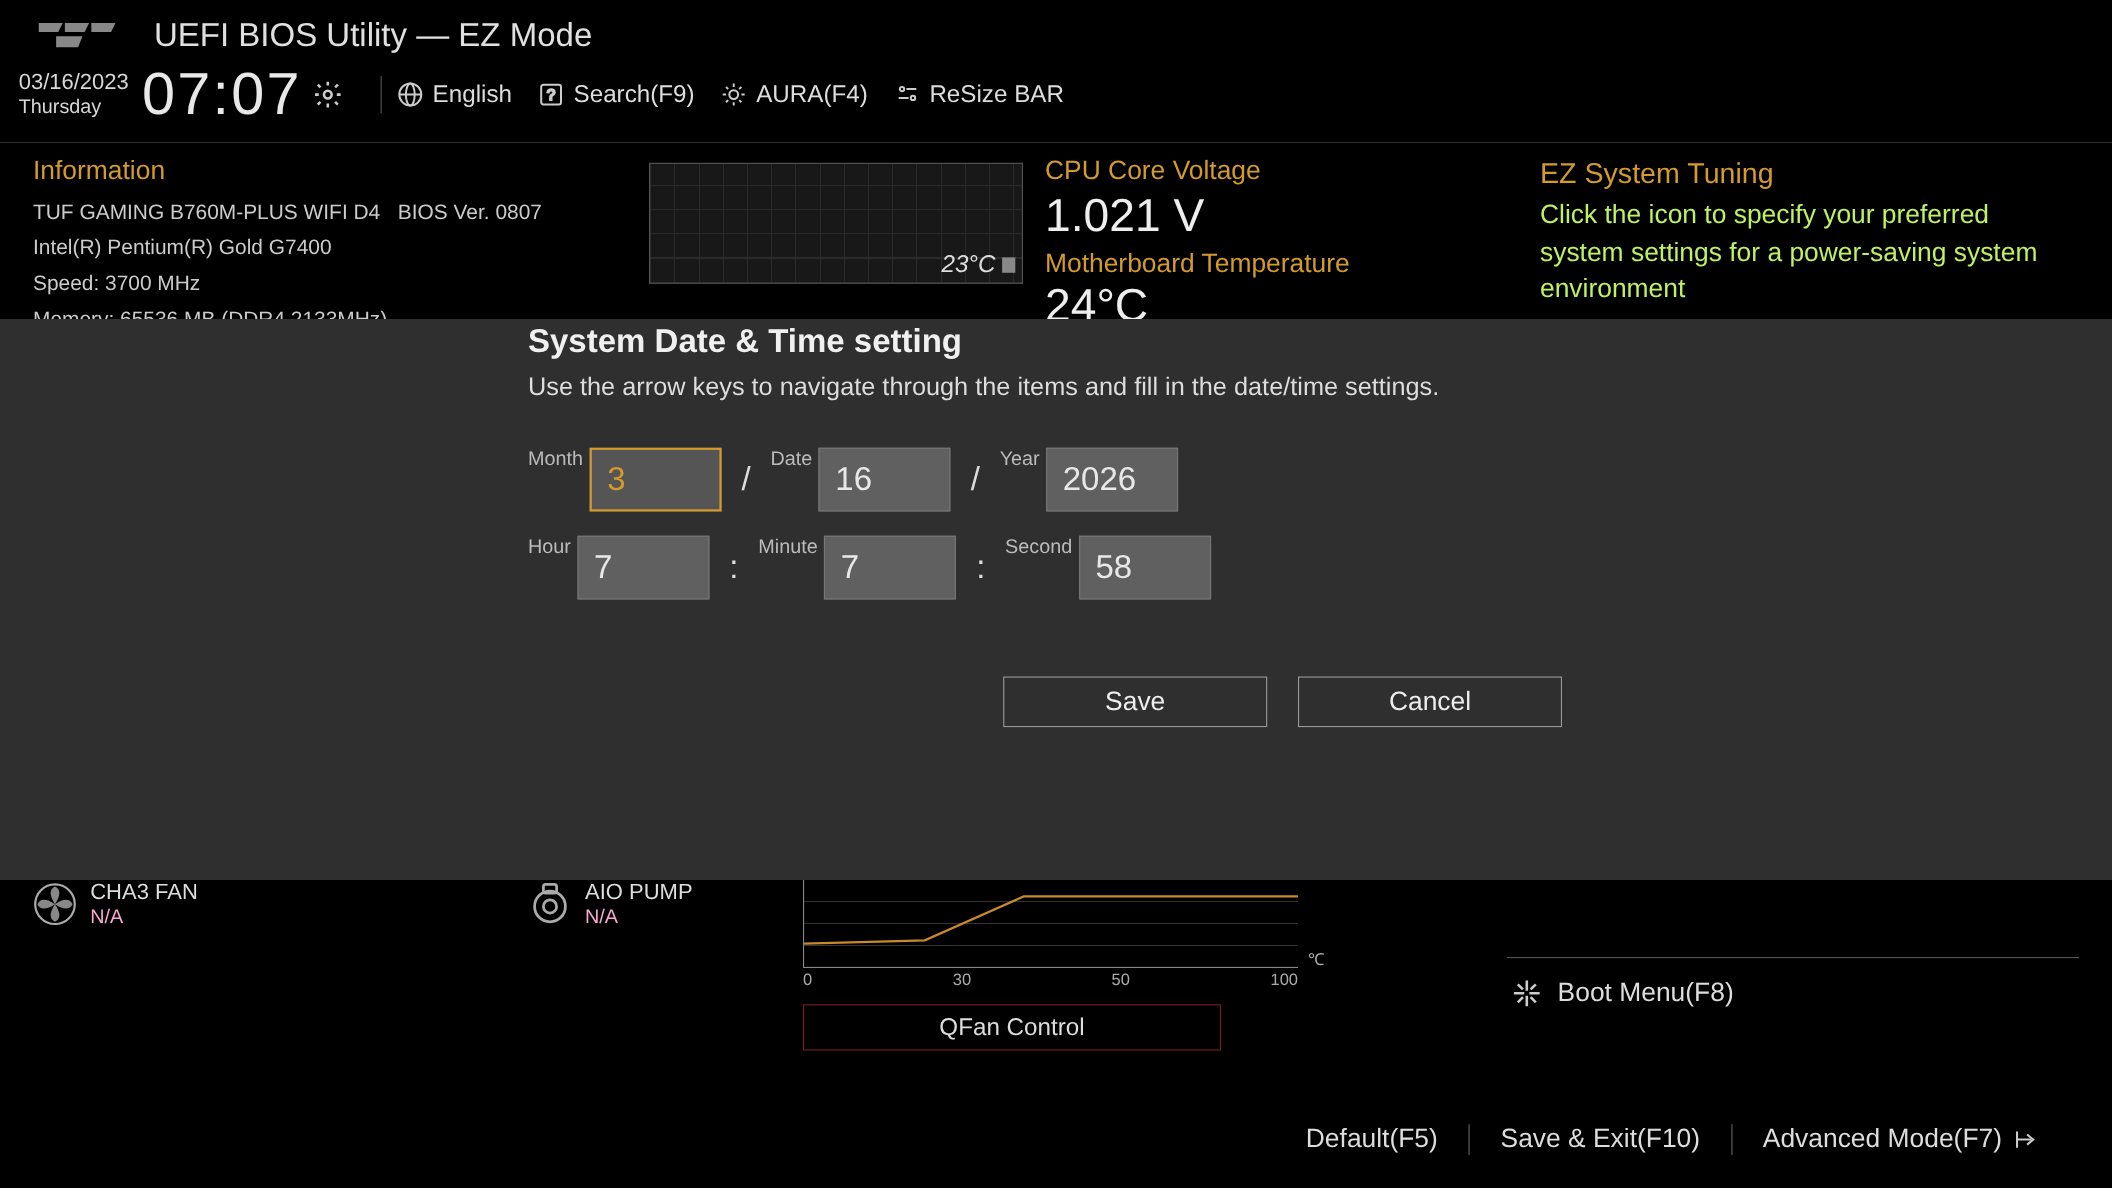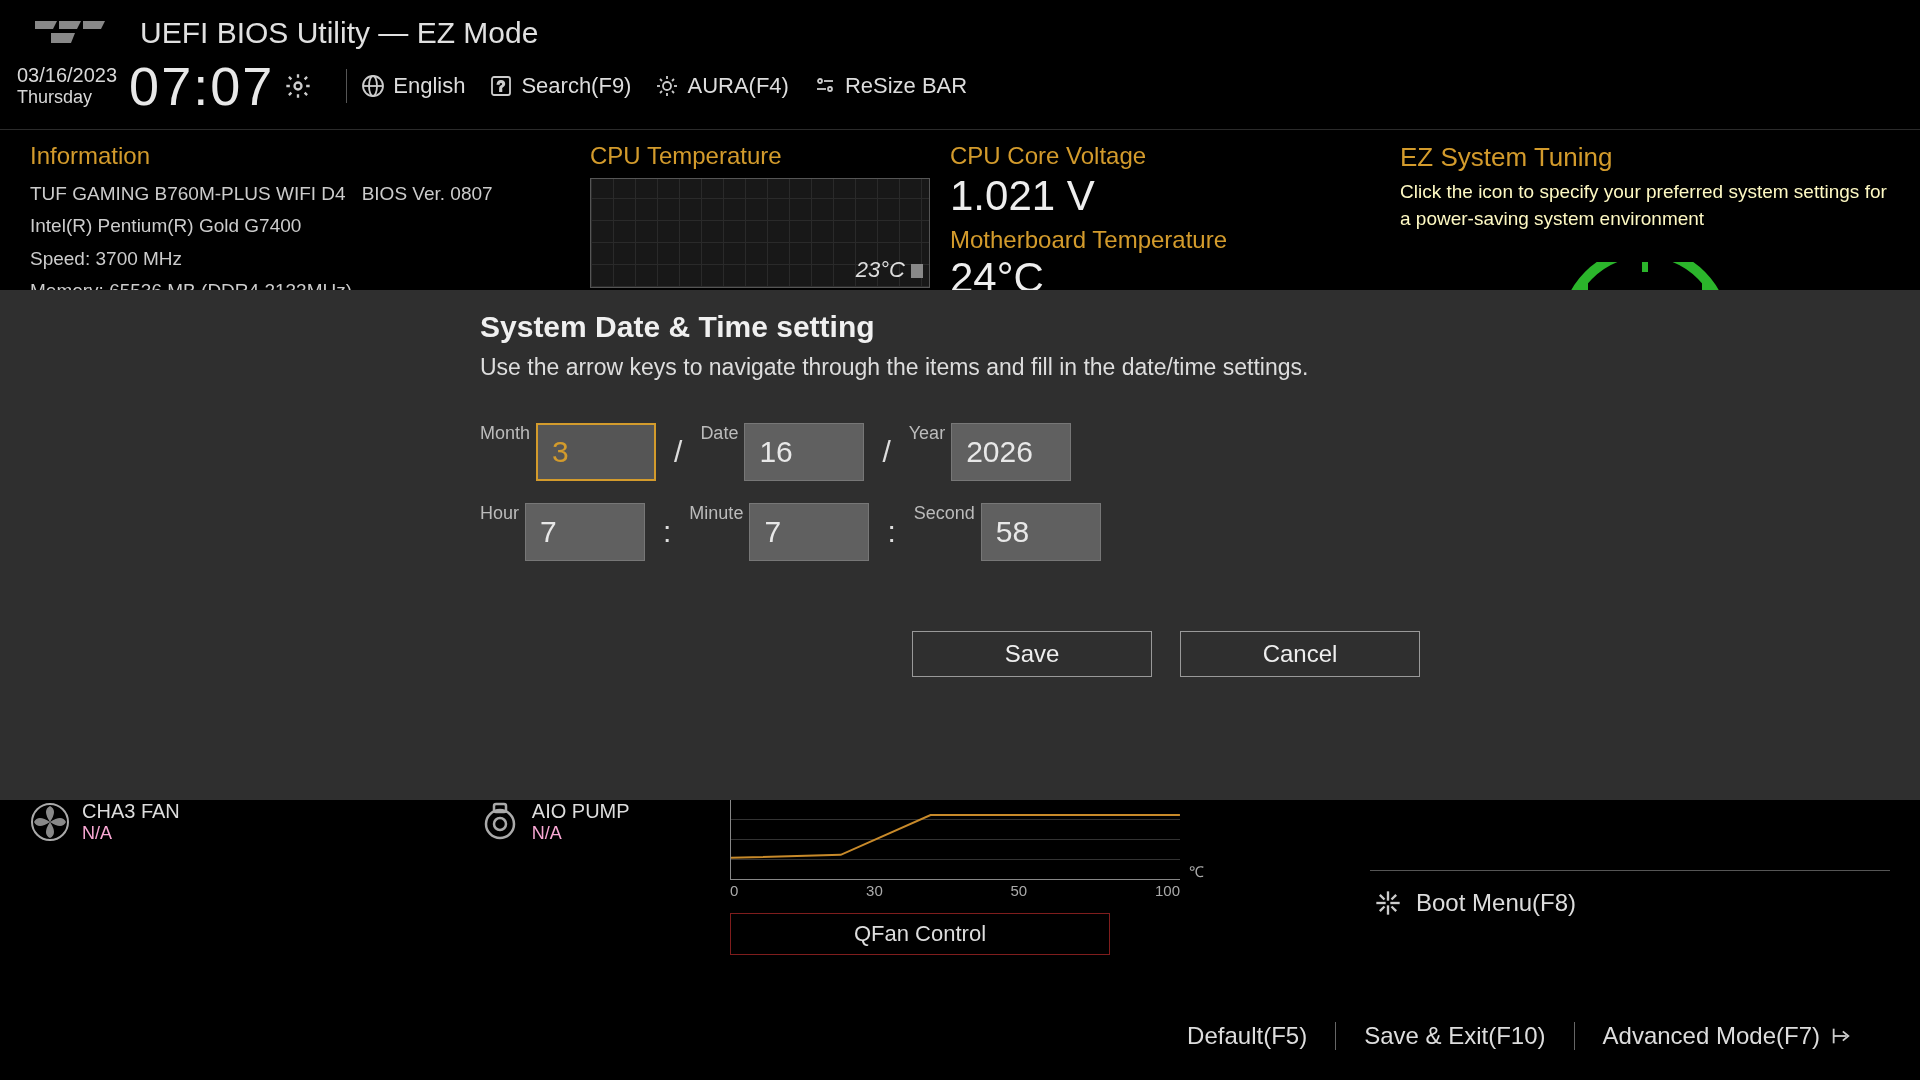--- a/index.html
+++ b/index.html
@@ -70,21 +70,21 @@
               #181818;
   border:1px solid #555; height:110px; position:relative; margin-top:6px;
 }
 .cpu-temp-val { position:absolute; right:6px; bottom:4px; font-size:22px; color:#ddd;font-style:italic;}
 .cpu-temp-val::after{ content:''; display:inline-block; width:12px;height:14px; background:#888; margin-left:6px; vertical-align:middle;}
 .voltage-title { color:#d39b2c; font-size:24px;}
 .big-voltage { font-size:42px; color:#eee; margin:2px 0 6px;}
 .mb-temp-title { color:#d39b2c; font-size:24px;}
 .big-mbtemp { font-size:42px; color:#eee;}
 .ez-title { color:#d39b2c; font-size:26px; margin-bottom:6px;}
-.ez-desc { font-size:19px; color:#fef9c3; line-height:1.4;}
+.ez-desc { font-size:24px; color:#bef264; line-height:1.4;}
 .ez-icon-wrap { display:flex; justify-content:center; margin-top:30px;}
 
 
 .fans-row {
   position:absolute; left:30px; top:800px; display:flex; gap:300px;
 }
 .fan-item { display:flex; align-items:center; gap:12px;}
 .fan-icon { width:40px;height:40px;}
 .fan-label { font-size:20px; color:#ddd;}
 .fan-val { font-size:18px; color:#f9a8d4;}
@@ -126,21 +126,21 @@
 .footer .fitem {
   font-size:24px; color:#ddd; padding:0 28px; cursor:pointer;
   display:flex; align-items:center; gap:10px;
 }
 .footer .fbar { width:1px; height:28px; background:#666;}
 
 
 .modal-overlay {
   position:absolute; left:0; right:0; top:290px; height:510px;
   background:#2f2f2f;
-  padding: 20px 0 30px 480px;
+  padding: 4px 0 30px 480px;
 }
 .modal-title { font-size:30px; font-weight:600; color:#f0f0f0; margin-bottom:8px;}
 .modal-desc { font-size:23px; color:#ddd; max-width:900px; line-height:1.35;}
 .field-row { display:flex; align-items:flex-end; gap:18px; margin-top:40px;}
 .field { display:flex; flex-direction:row; gap:6px;}
 .field-label { font-size:18px; color:#bbb;}
 .field-box {
   width:120px; height:58px; background:#606060; border:1px solid #777;
   display:flex; align-items:center; padding-left:14px; font-size:30px; color:#e8e8e8;
 }
@@ -232,21 +232,20 @@
       <div class="info-row">
         <span>TUF GAMING B760M-PLUS WIFI D4</span>
         <span>BIOS Ver. 0807</span>
       </div>
       <div>Intel(R) Pentium(R) Gold G7400</div>
       <div>Speed: 3700 MHz</div>
       <div>Memory: 65536 MB (DDR4 2133MHz)</div>
     </div>
   </div>
   <div>
-    <div class="section-title">CPU Temperature</div>
     <div class="cpu-temp-box">
       <span class="cpu-temp-val">23°C</span>
     </div>
   </div>
   <div style="padding-left:20px">
     <div class="voltage-title">CPU Core Voltage</div>
     <div class="big-voltage">1.021 V</div>
     <div class="mb-temp-title">Motherboard Temperature</div>
     <div class="big-mbtemp">24°C</div>
   </div>

